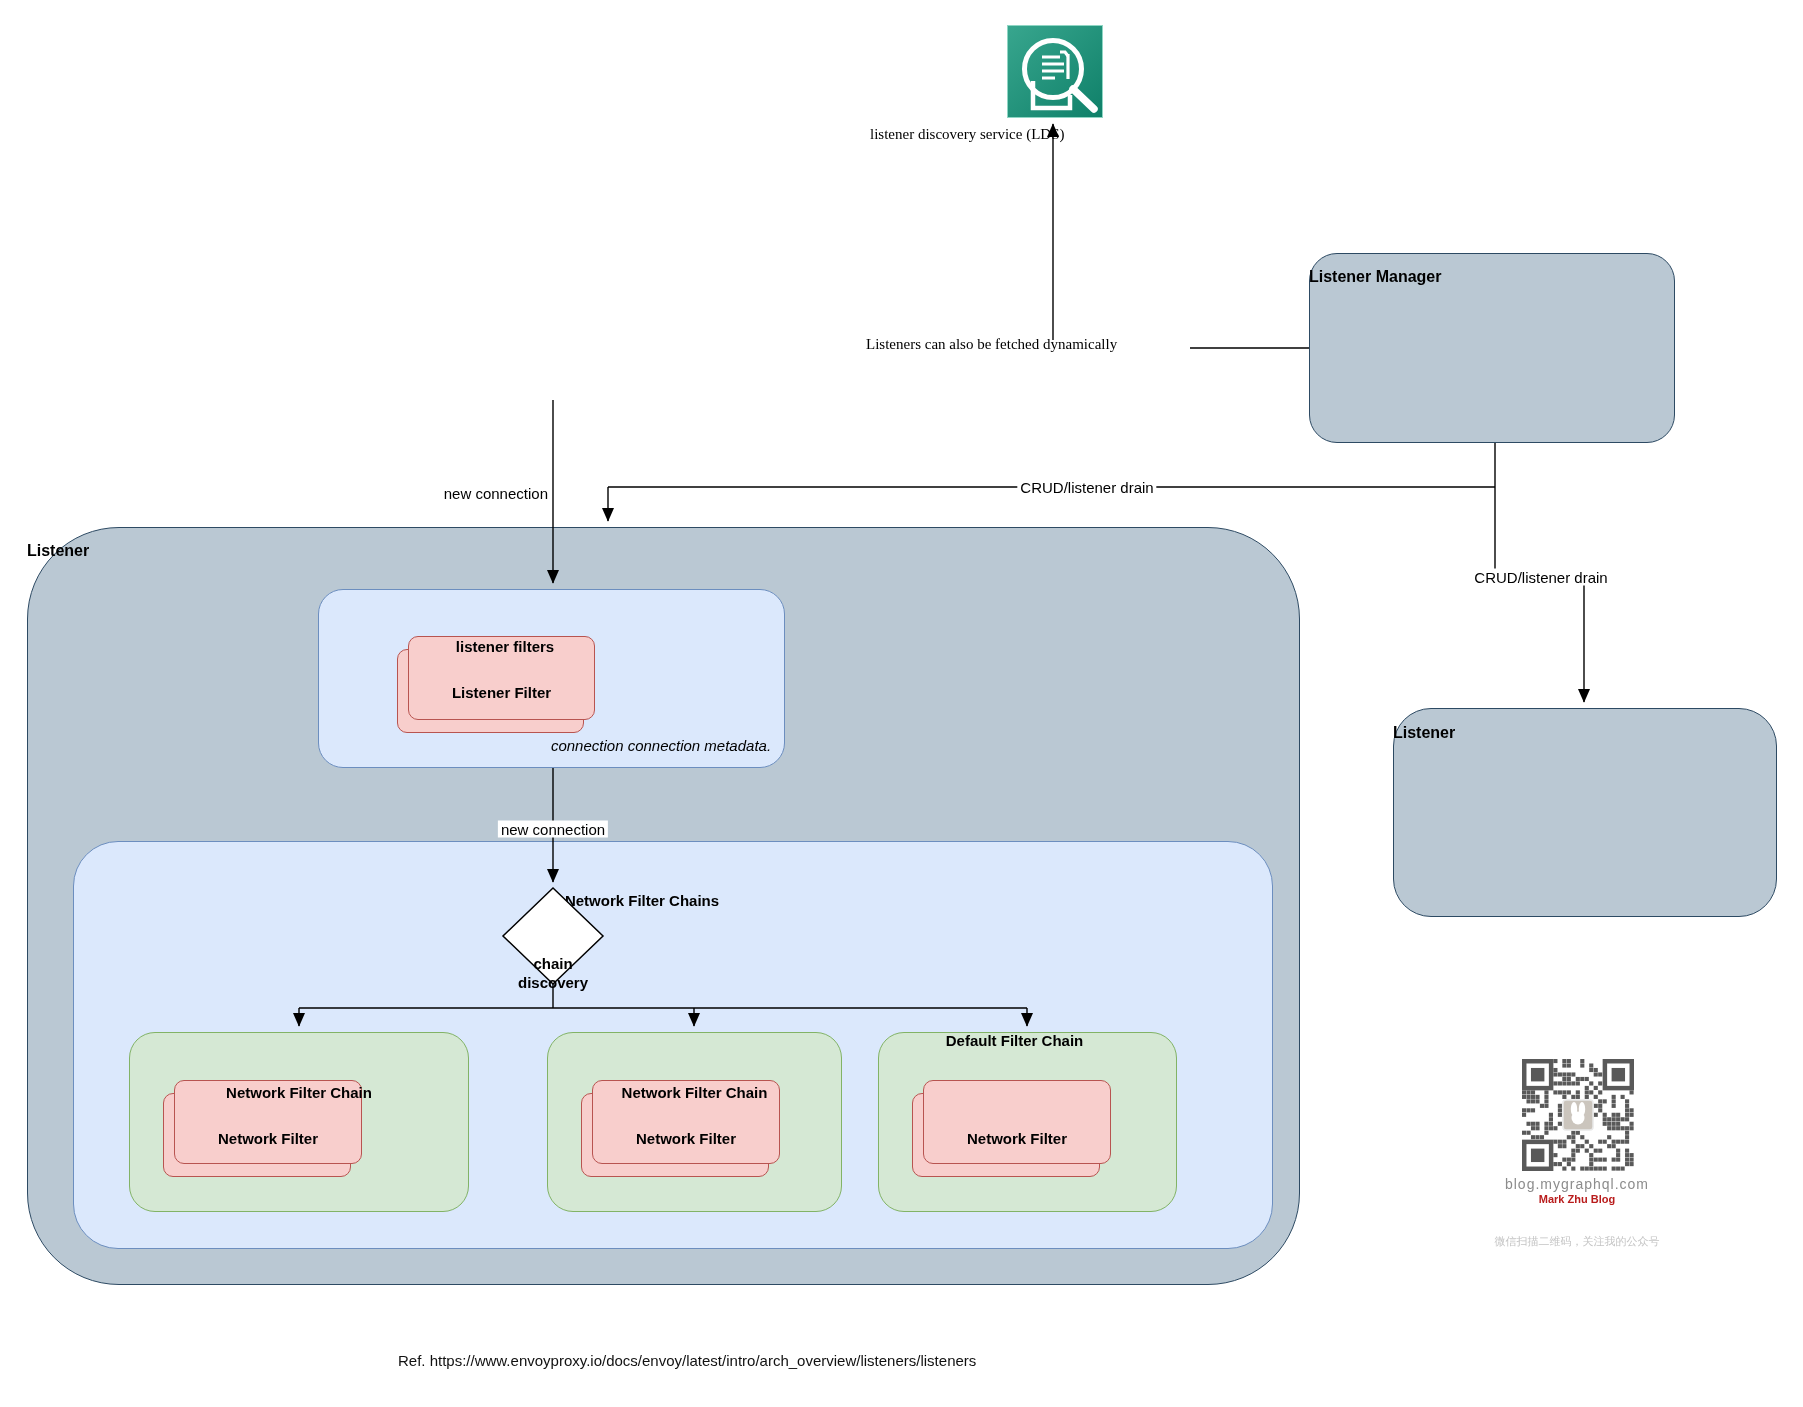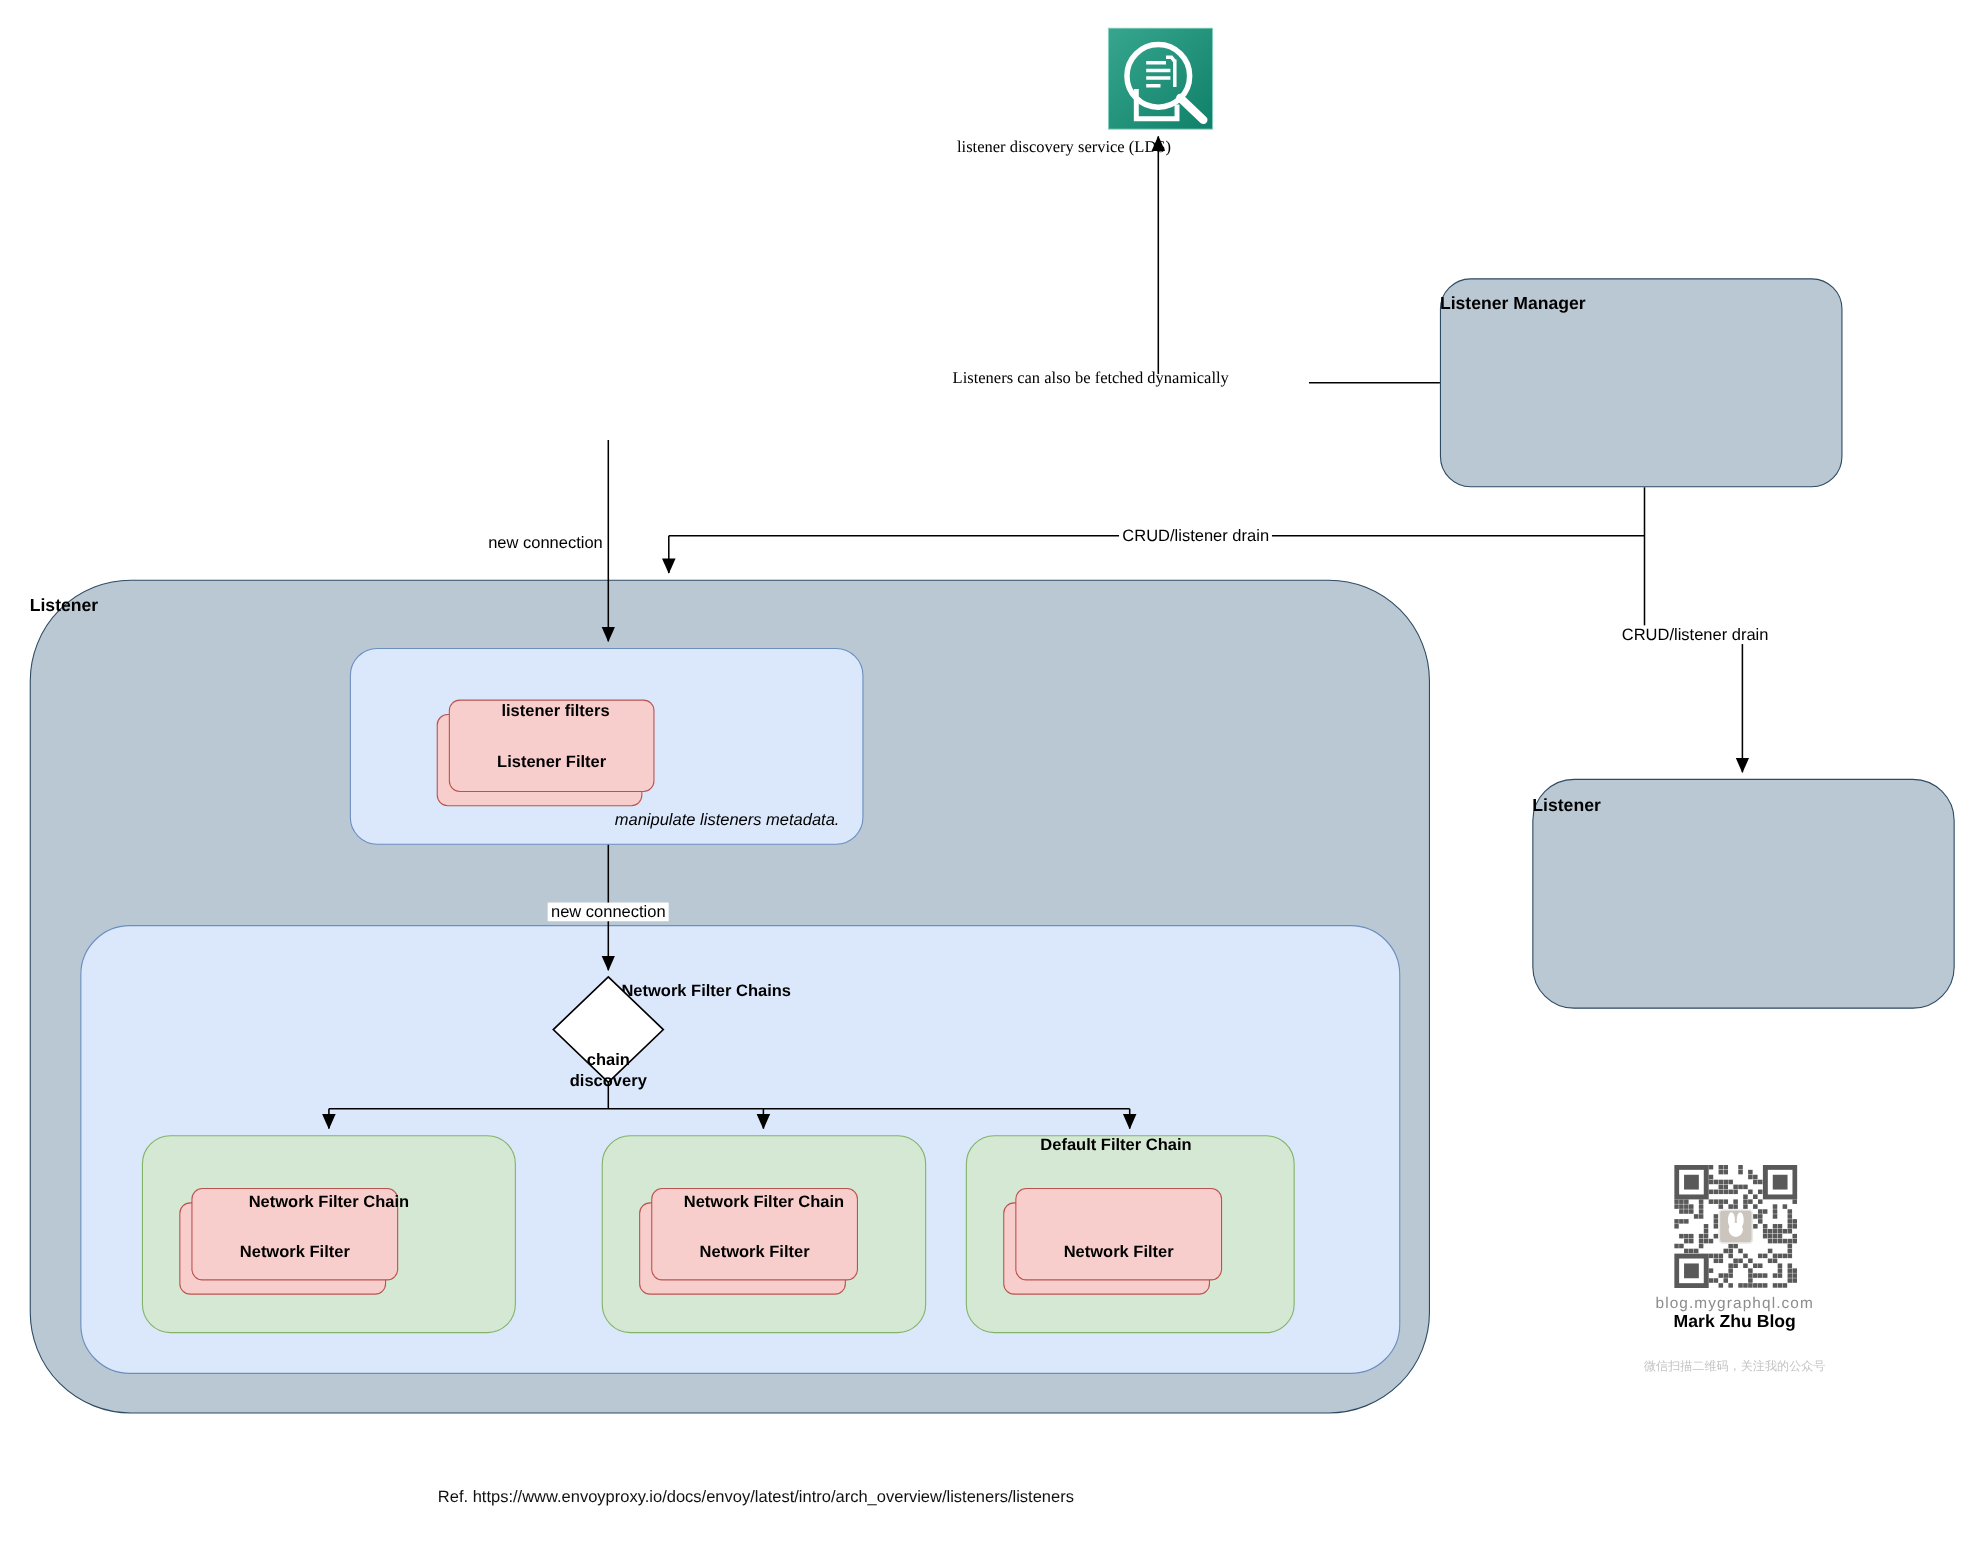--- a/index.html
+++ b/index.html
@@ -19,21 +19,21 @@
   .pink{background:var(--pink-fill);border:1.5px solid var(--pink-stroke);border-radius:10px;}
   .lbl{position:absolute;white-space:nowrap;}
   .title-lg{font-weight:bold;font-size:16px;text-align:left;}
   .title-md{font-weight:bold;font-size:15px;text-align:center;margin-top:36px;}
   .edge-lbl{font-size:15px;z-index:4;}
   .edge-lbl-bg{font-size:15px;background:#fff;padding:0 3px;z-index:6;transform:translate(-50%,-50%);}
   .center-span{text-align:left;font-family:Liberation Serif, serif;}
   svg.overlay{position:absolute;left:0;top:0;z-index:5;pointer-events:none;}
   .note{font-style:italic;font-size:15px;text-align:center;}
   .qr-site{font-size:14px;color:#8c8c8c;letter-spacing:1px;text-align:center;}
-  .qr-author{font-size:16px;color:#000000;font-weight:bold;text-align:center;}
+  .qr-author{font-size:11px;color:#b91c1c;font-weight:bold;text-align:center;}
   .qr-caption{font-size:11px;color:#c4c4c4;text-align:center;margin-top:24px;}
   .ref{font-size:15px;color:#111;}
 </style>
 </head>
 <body>
 
 <div id="canvas">
 
   <div class="node gray" style="left:1309px;top:253px;width:366px;height:190px;border-radius:28px;z-index:1"></div>
 
@@ -324,21 +324,21 @@
   <div class="lbl edge-lbl-bg" style="left:1541px;top:577px;">CRUD/listener drain</div>
 
   <div class="lbl edge-lbl" style="left:398px;top:485px;width:150px;text-align:right;z-index:4">new connection</div>
 
   <div class="lbl title-lg" style="left:27px;top:542px;width:1273px;z-index:4">Listener</div>
 
   <div class="lbl title-md" style="left:318px;top:602px;width:374px;z-index:4">listener filters</div>
 
   <div class="lbl title-md" style="left:408px;top:648px;width:187px;z-index:4">Listener Filter</div>
 
-  <div class="lbl note" style="left:461px;top:737px;width:400px;z-index:4">manipulate listeners metadata.</div>
+  <div class="lbl note" style="left:461px;top:737px;width:400px;z-index:4">connection connection metadata.</div>
 
   <div class="lbl edge-lbl-bg" style="left:553px;top:829px;">new connection</div>
 
   <div class="lbl title-md" style="left:442px;top:856px;width:400px;z-index:4">Network Filter Chains</div>
 
   <div class="lbl title-md" style="left:503px;top:918px;width:100px;line-height:19px;z-index:6;white-space:normal;">chain discovery</div>
 
   <div class="lbl title-md" style="left:129px;top:1048px;width:340px;z-index:4">Network Filter Chain</div>
   <div class="lbl title-md" style="left:174px;top:1094px;width:188px;z-index:5">Network Filter</div>
 

